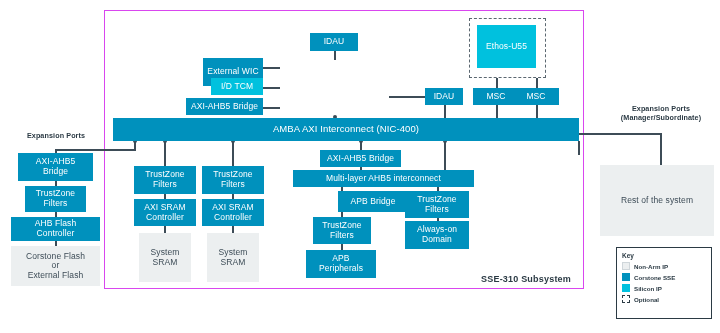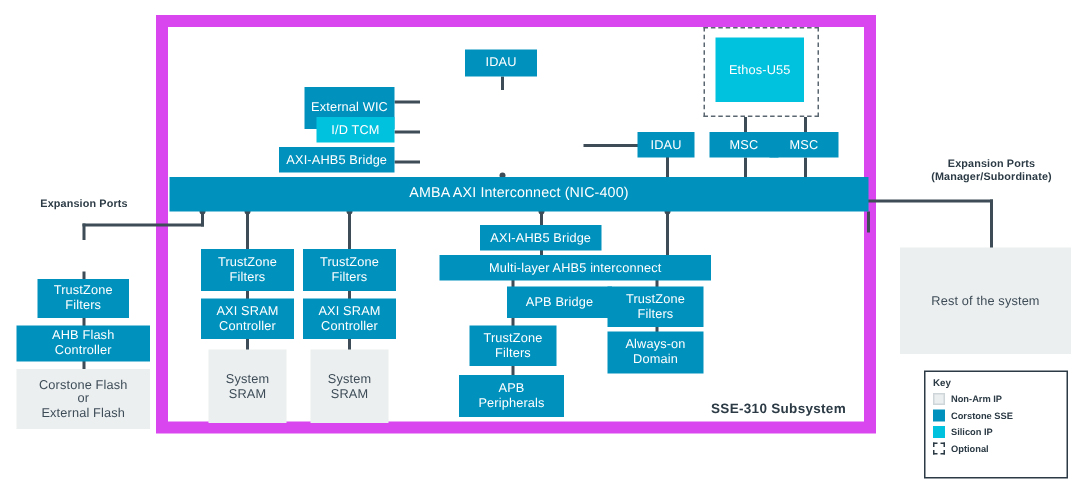--- a/index.html
+++ b/index.html
@@ -40,21 +40,21 @@
   }
   .blk.outline{
     background:transparent;
     border:1px solid #ffffff;
     color:#ffffff;
   }
 
   
   #subsystem-frame{
     left:104px;top:10px;width:480px;height:279px;
-    border:8px solid #d946ef;
+    border:1px solid #d946ef;
     background:transparent;
   }
   #subsystem-label{
     position:absolute;
     right:12px;bottom:4px;
     font-size:9px;
     font-weight:bold;
     color:#2b3a44;
     letter-spacing:.2px;
   }
@@ -239,20 +239,22 @@
   <div class="blk gray" style="left:139px;top:233px;width:52px;height:49px;">System
 SRAM</div>
 
   <div class="blk dark" style="left:202px;top:166px;width:62px;height:28px;">TrustZone
 Filters</div>
   <div class="blk dark" style="left:202px;top:199px;width:62px;height:27px;">AXI SRAM
 Controller</div>
   <div class="blk gray" style="left:207px;top:233px;width:52px;height:49px;">System
 SRAM</div>
 
+  <div class="blk dark" style="left:18px;top:153px;width:75px;height:28px;">AXI-AHB5
+Bridge</div>
   <div class="blk dark" style="left:25px;top:186px;width:61px;height:26px;">TrustZone
 Filters</div>
   <div class="blk dark" style="left:11px;top:217px;width:89px;height:24px;">AHB Flash
 Controller</div>
   <div class="blk gray" style="left:11px;top:246px;width:89px;height:40px;">Corstone Flash
 or
 External Flash</div>
 
   <div class="blk gray" style="left:600px;top:165px;width:114px;height:71px;font-size:8.5px;">Rest of the system</div>
 

